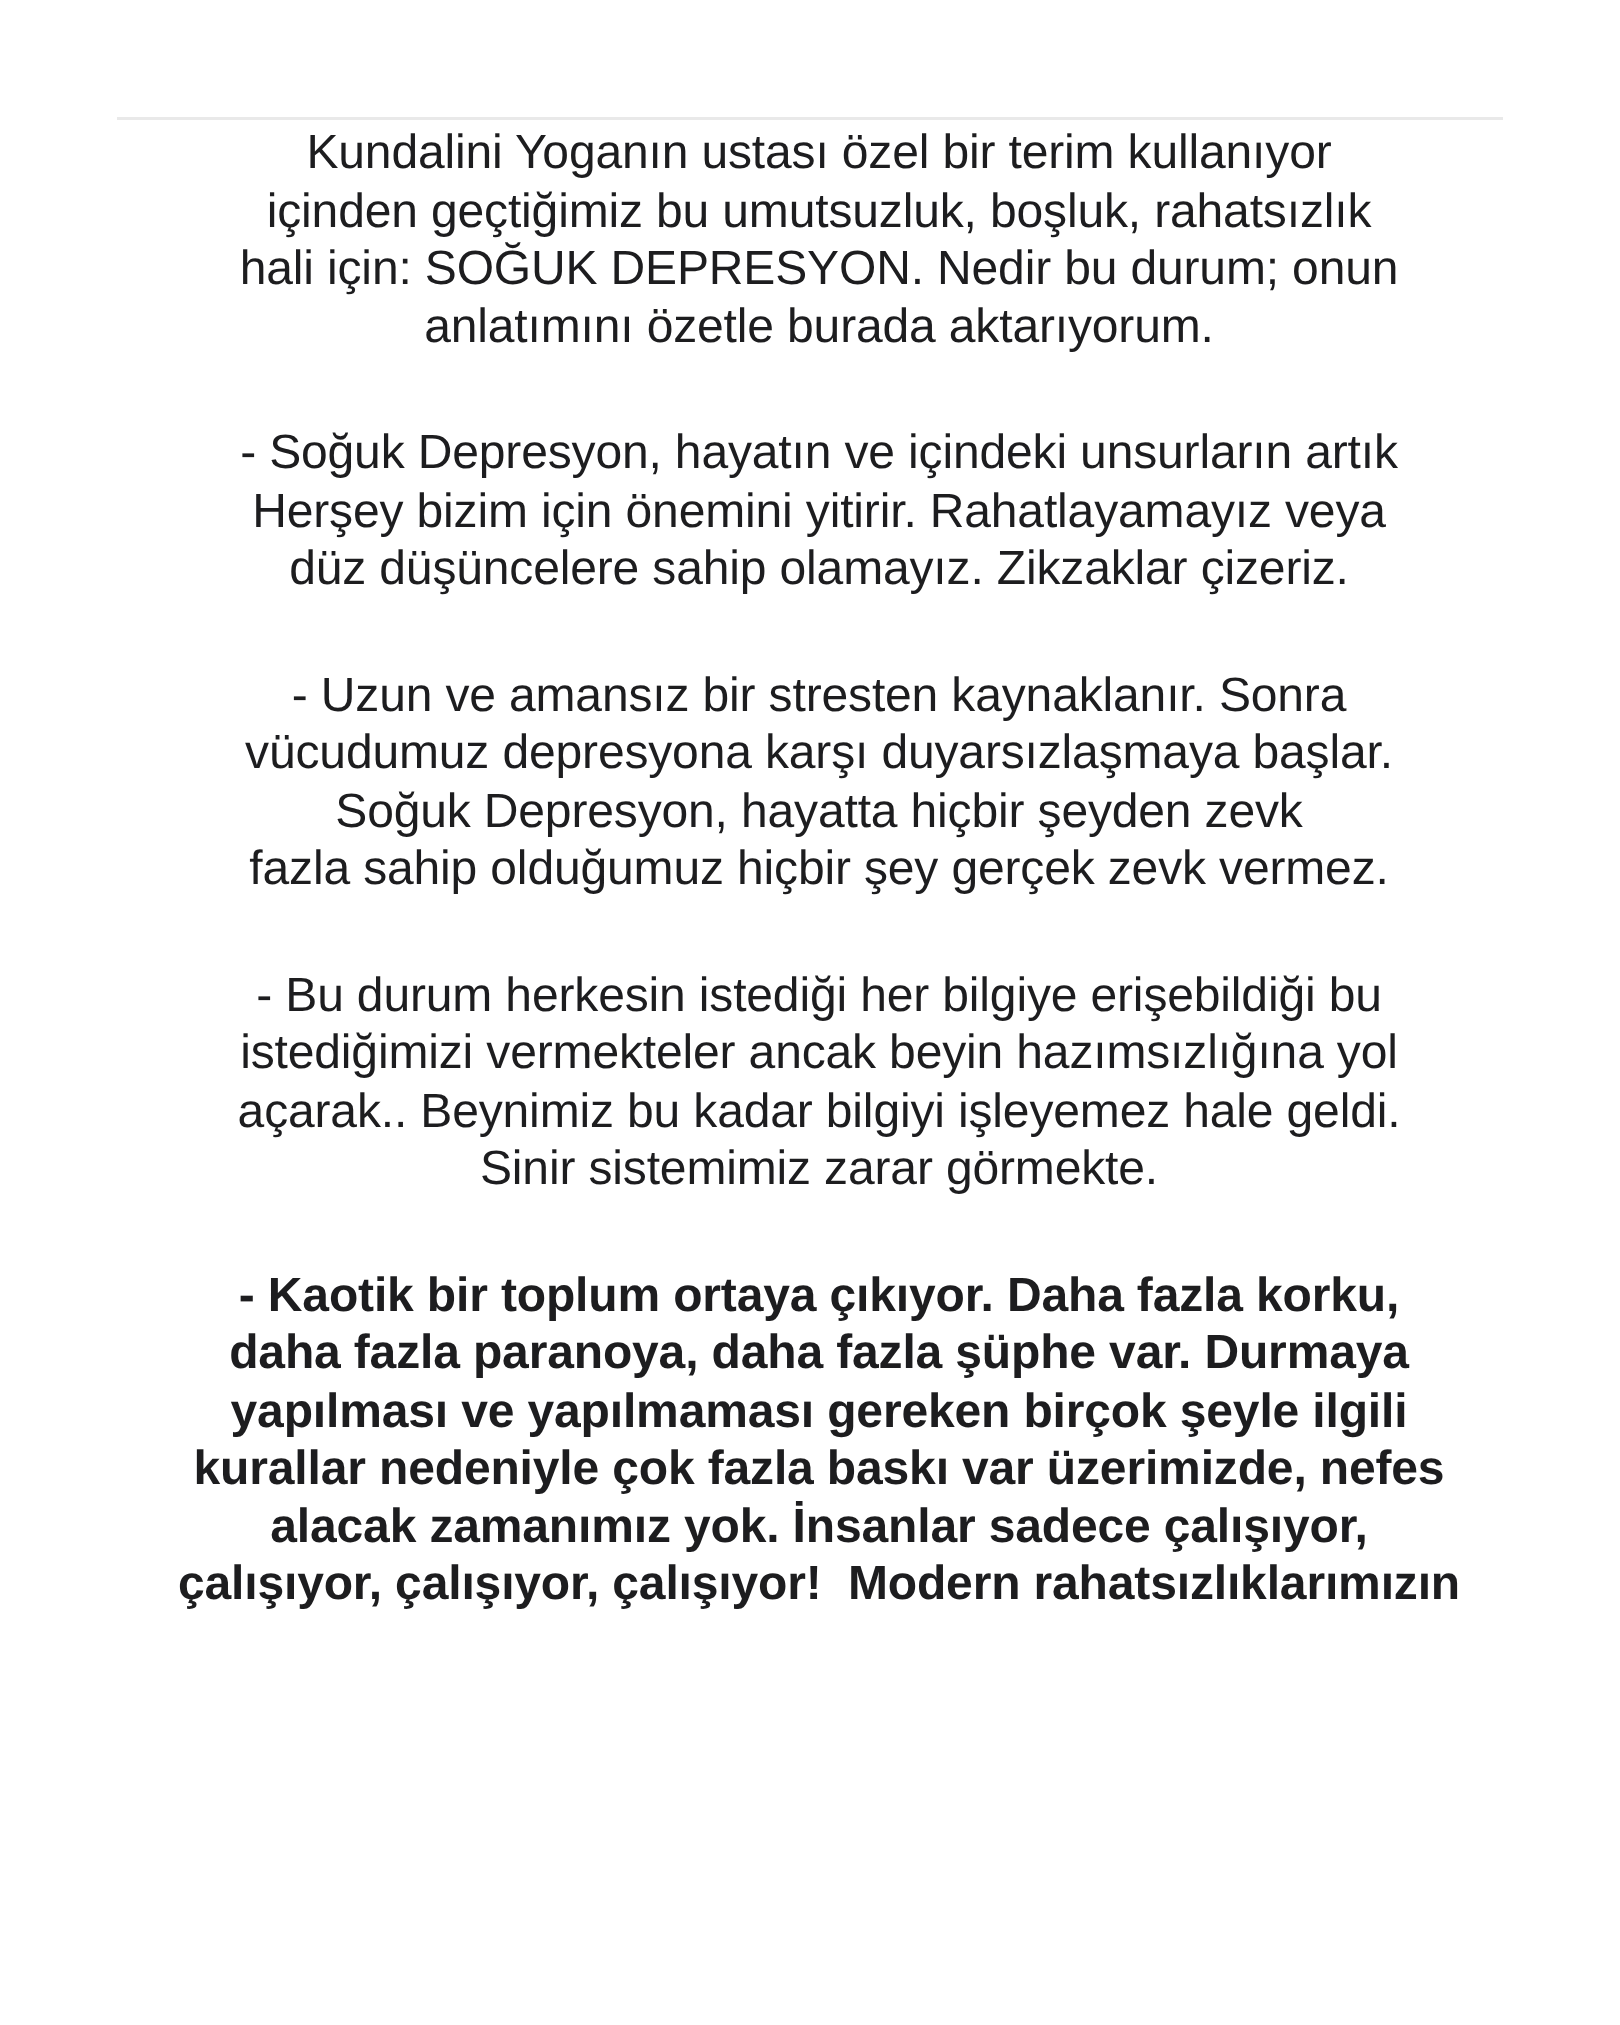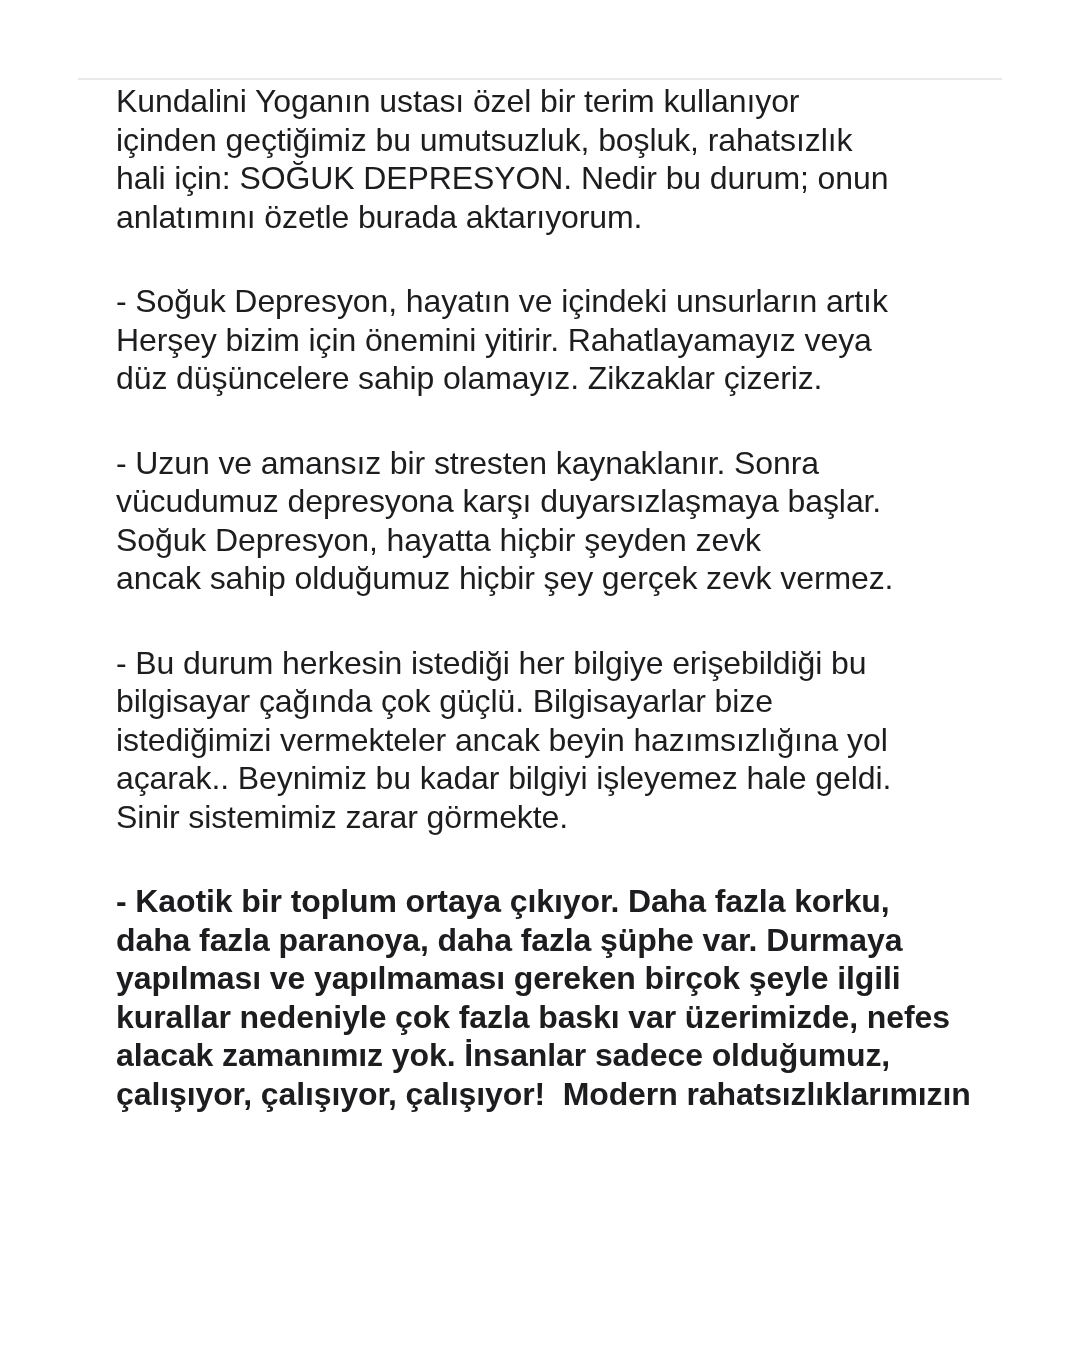--- a/index.html
+++ b/index.html
@@ -28,20 +28,21 @@
     top: 82px;
     width: 860px;
     color: #1d1d1f;
     font-size: 32px;
     line-height: 38.5px;
     letter-spacing: -0.1px;
   }
   .post p {
     margin: 0 0 46px 0;
     padding: 0;
+    text-align: center;
   }
   .post p:last-child {
     margin-bottom: 0;
     font-weight: bold;
   }
   .line {
     display: block;
     white-space: pre;
   }
 </style>
@@ -62,33 +63,32 @@
     <p>
       <span class="line">- Soğuk Depresyon, hayatın ve içindeki unsurların artık</span>
       <span class="line">Herşey bizim için önemini yitirir. Rahatlayamayız veya</span>
       <span class="line">düz düşüncelere sahip olamayız. Zikzaklar çizeriz.</span>
     </p>
 
     <p>
       <span class="line">- Uzun ve amansız bir stresten kaynaklanır. Sonra</span>
       <span class="line">vücudumuz depresyona karşı duyarsızlaşmaya başlar.</span>
       <span class="line">Soğuk Depresyon, hayatta hiçbir şeyden zevk</span>
-      <span class="line">ancak sahip olduğumuz hiçbir şey gerçek zevk vermez.</span>
+      <span class="line">fazla sahip olduğumuz hiçbir şey gerçek zevk vermez.</span>
     </p>
 
     <p>
       <span class="line">- Bu durum herkesin istediği her bilgiye erişebildiği bu</span>
-      <span class="line">bilgisayar çağında çok güçlü. Bilgisayarlar bize</span>
       <span class="line">istediğimizi vermekteler ancak beyin hazımsızlığına yol</span>
       <span class="line">açarak.. Beynimiz bu kadar bilgiyi işleyemez hale geldi.</span>
       <span class="line">Sinir sistemimiz zarar görmekte.</span>
     </p>
 
     <p>
       <span class="line">- Kaotik bir toplum ortaya çıkıyor. Daha fazla korku,</span>
       <span class="line">daha fazla paranoya, daha fazla şüphe var. Durmaya</span>
       <span class="line">yapılması ve yapılmaması gereken birçok şeyle ilgili</span>
       <span class="line">kurallar nedeniyle çok fazla baskı var üzerimizde, nefes</span>
-      <span class="line">alacak zamanımız yok. İnsanlar sadece olduğumuz,</span>
+      <span class="line">alacak zamanımız yok. İnsanlar sadece çalışıyor,</span>
       <span class="line">çalışıyor, çalışıyor, çalışıyor!  Modern rahatsızlıklarımızın</span>
     </p>
   </article>
 </main>
 
 </body></html>

